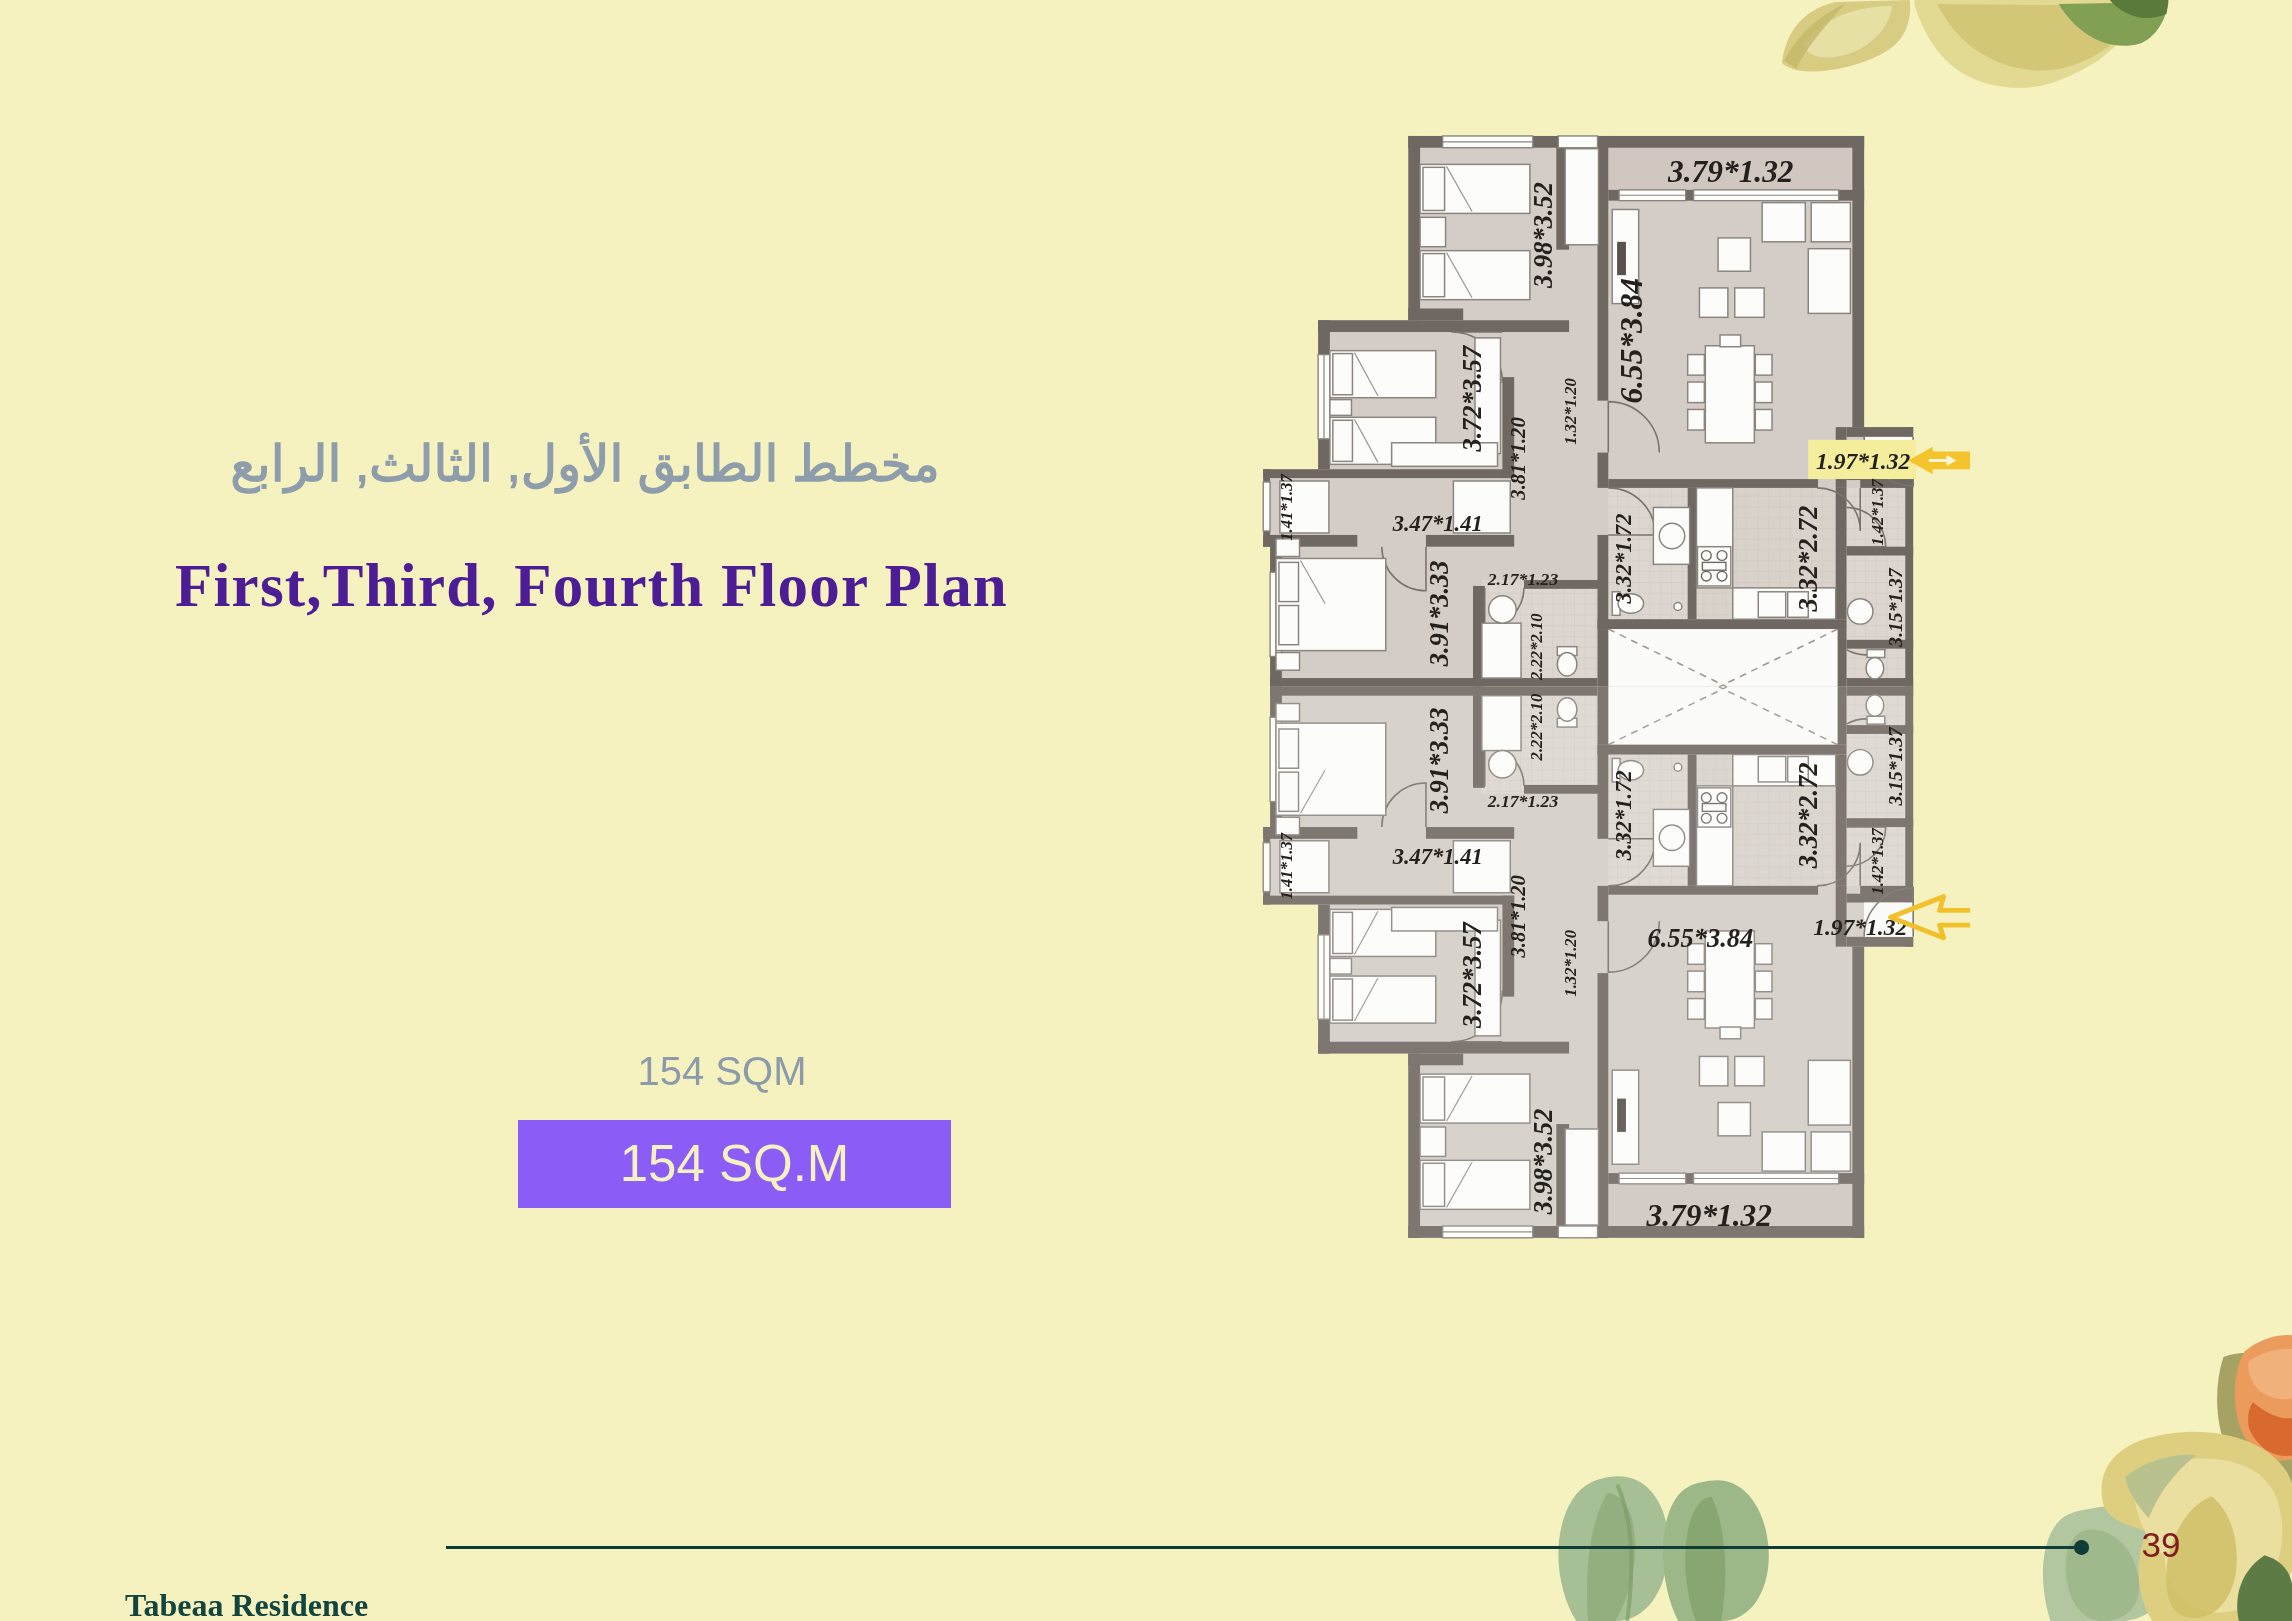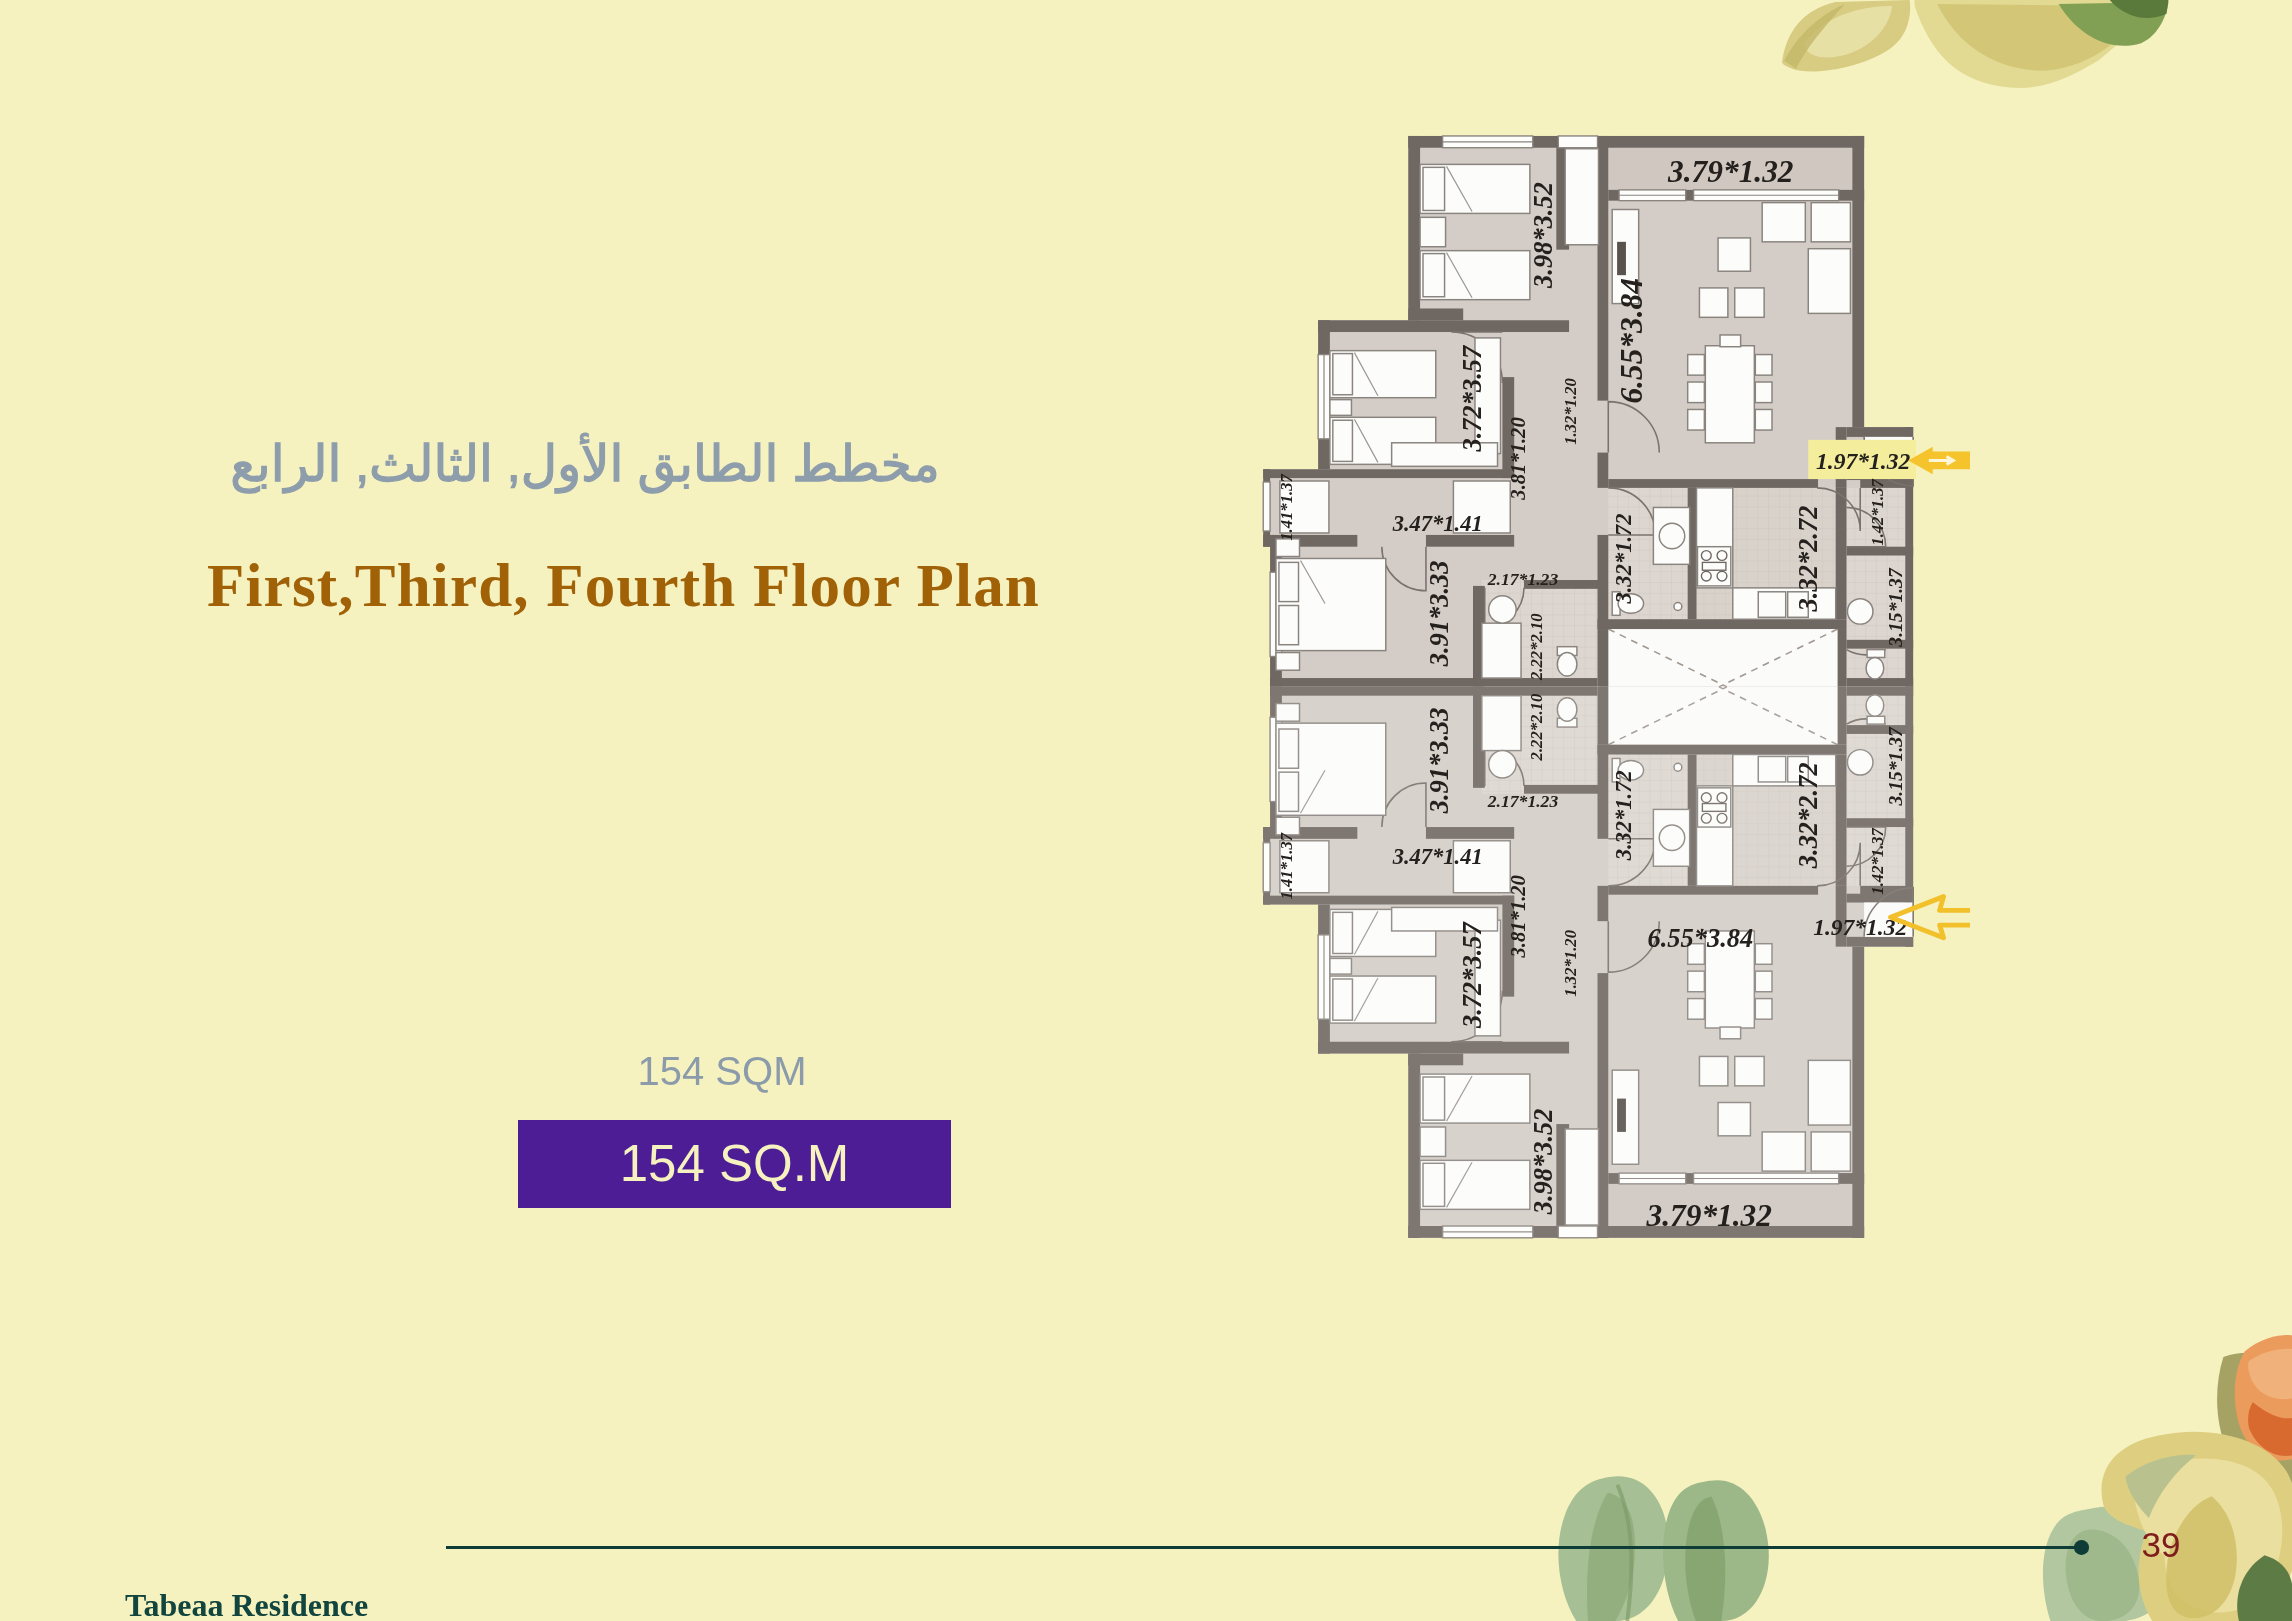--- a/index.html
+++ b/index.html
@@ -55,25 +55,25 @@
   <path d="M96,180 C128,156 180,150 216,168 C246,184 254,222 244,262 C234,300 206,318 176,314 C146,310 128,288 128,256 C112,248 96,214 96,180 Z" fill="#ece0a2" opacity="0.9"></path>
   <path d="M176,196 C196,212 206,244 200,278 C194,306 176,322 154,320 C136,318 128,300 130,272 C132,240 150,206 176,196 Z" fill="#d0bf66" opacity="0.85"></path>
   <path d="M88,176 C108,160 136,152 160,154 C140,170 122,192 112,218 C100,206 90,190 88,176 Z" fill="#b9c28e"></path>
 
   <path d="M230,256 C250,262 259,276 259,296 L259,324 L204,324 C198,298 206,272 230,256 Z" fill="#5d7b45"></path>
 </svg>
 </div>
 
 <div class="abs" dir="rtl" style="left:144px;top:435px;width:882px;text-align:center;font-size:50px;font-weight:normal;color:#8e9dab;white-space:nowrap;-webkit-text-stroke:1.3px #8e9dab;font-family:'Liberation Sans',sans-serif;">مخطط الطابق الأول, الثالث, الرابع</div>
 
-<div class="abs" style="left:192px;top:551px;width:863px;text-align:center;font-size:61px;font-weight:bold;letter-spacing:1.2px;color:#a16207;font-family:'Liberation Serif',serif;">First,Third, Fourth Floor Plan</div>
+<div class="abs" style="left:160px;top:551px;width:863px;text-align:center;font-size:61px;font-weight:bold;letter-spacing:1.2px;color:#4c1d95;font-family:'Liberation Serif',serif;">First,Third, Fourth Floor Plan</div>
 
 <div class="abs" style="left:428px;top:1049px;width:588px;text-align:center;font-size:40px;color:#8c9baa;font-family:'Liberation Sans',sans-serif;">154 SQM</div>
 
-<div class="abs" style="left:518px;top:1120px;width:433px;height:88px;background:#4c1d95;text-align:center;line-height:88px;font-size:51px;color:#f5f2c0;font-family:'Liberation Sans',sans-serif;">154 SQ.M</div>
+<div class="abs" style="left:518px;top:1120px;width:433px;height:88px;background:#8b5cf6;text-align:center;line-height:88px;font-size:51px;color:#f5f2c0;font-family:'Liberation Sans',sans-serif;">154 SQ.M</div>
 
 <div class="abs" style="left:1225px;top:127px;width:745px;height:1157px;font-style:italic;">
 <svg width="745" height="1157" viewBox="1250 130 760 1180">
 <defs>
         <pattern id="tile" width="11" height="11" patternUnits="userSpaceOnUse">
           <path d="M11,0 H0 V11" fill="none" stroke="#c6bfb8" stroke-width="1"></path>
         </pattern>
       </defs>
 <g id="ha">
 

